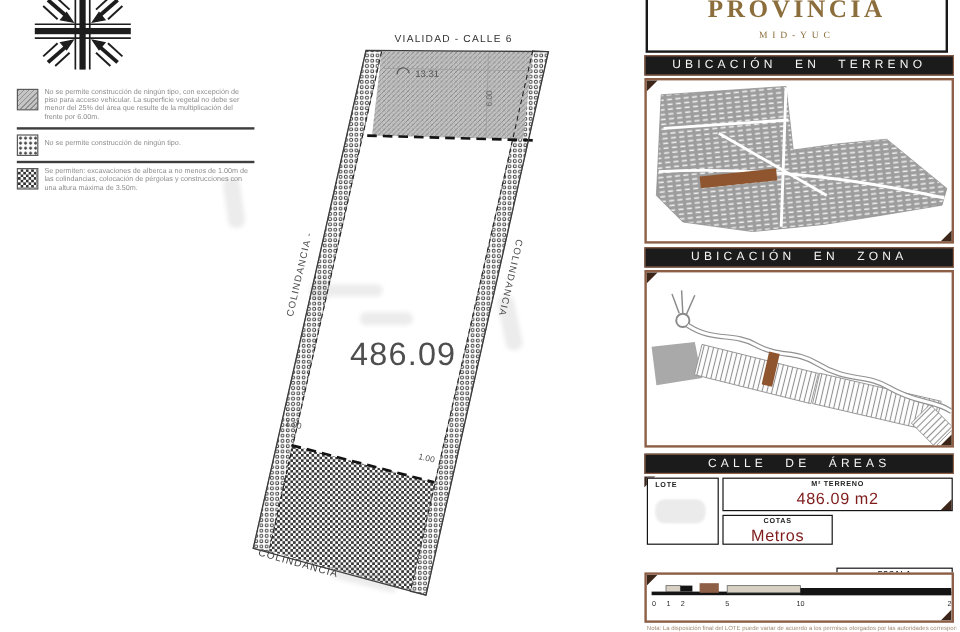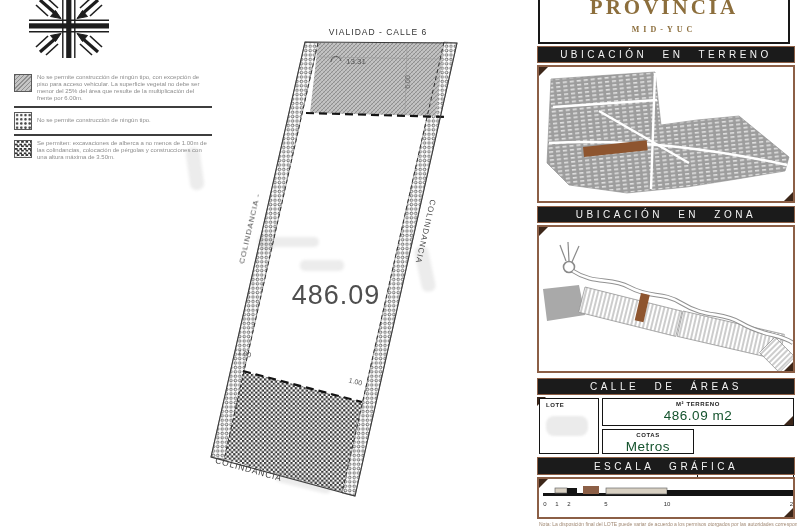--- a/index.html
+++ b/index.html
@@ -17,32 +17,32 @@
   .swatch{width:18px;height:18px;flex:0 0 18px;border:1px solid #5a5a5a;box-sizing:border-box;margin-right:5px;}
   .swatch.diag{background:repeating-linear-gradient(135deg,#8f8f8f 0 1px,#c5c5c5 1px 3px);}
   .swatch.dots{background-color:#fbfbfb;background-image:radial-gradient(circle,#4a4a4a 1px,transparent 1.4px);background-size:4.2px 4.2px;}
   .swatch.checker{background:repeating-conic-gradient(#333 0% 25%,#fff 0% 50%) 0 0/4.4px 4.4px;}
   .legend-text{font-size:6px;line-height:7px;color:#8d8d8d;width:172px;}
   .legend-div{border-top:2px solid #3e3e3e;width:198px;margin:4px 0;}
   
   #right-panel{position:absolute;left:537px;top:0;width:263px;height:402px;background:#fff;}
   #brand-box{position:absolute;left:1px;top:-26px;width:252px;height:70px;border:2px solid #181818;box-sizing:border-box;background:#fff;text-align:center;}
   .brand-name{font-family:"Liberation Serif",serif;font-weight:bold;font-size:21px;letter-spacing:3px;color:#8c6e3c;margin-top:19px;}
-  .brand-sub{font-family:"Liberation Serif",serif;font-size:8px;letter-spacing:4px;color:#8c6e3c;margin-top:5px;font-weight:bold;}
+  .brand-sub{font-family:"Liberation Serif",serif;font-size:8px;letter-spacing:4px;color:#8c6e3c;margin-top:5px;}
   .tbar{position:absolute;left:0;width:258px;height:17px;background:#1b1b1b;border:1px solid #8c5f46;
         color:#f4f4f4;font-size:10px;letter-spacing:3.5px;word-spacing:9px;
         display:flex;align-items:center;justify-content:center;box-sizing:border-box;white-space:nowrap;}
   .frame{position:absolute;left:0;width:258px;background:#fff;border:2px solid #8c5f46;box-sizing:border-box;}
   .ctl{position:absolute;top:0;left:0;width:0;height:0;border-top:9px solid #3c2619;border-right:9px solid transparent;}
   .cbr{position:absolute;bottom:0;right:0;width:0;height:0;border-bottom:9px solid #3c2619;border-left:9px solid transparent;}
   
   #areas-table{position:absolute;left:0;top:397px;width:258px;height:60px;}
   .cell{position:absolute;border:1.4px solid #141414;background:#fff;box-sizing:border-box;text-align:center;}
   .cell-h{font-size:6px;font-weight:bold;color:#222;letter-spacing:.6px;margin-top:2px;}
-  .cell-v{font-size:13.5px;color:#14532d;letter-spacing:.5px;margin-top:1px;}
+  .cell-v{font-size:13.5px;color:#7f1d1d;letter-spacing:.5px;margin-top:1px;}
   #lote-cell{left:2px;top:1px;width:60px;height:56px;text-align:left;}
   #lote-cell .cell-h{margin:3px 0 0 6px;}
   #lote-blur{width:42px;height:20px;background:#ebebeb;border-radius:8px;margin:8px 0 0 6px;filter:blur(1px);}
   #terreno-cell{left:65px;top:1px;width:192px;height:28px;}
   #cotas-cell{left:65px;top:32px;width:92px;height:25px;}
   #escala-cell{left:160px;top:32px;width:97px;height:25px;margin-top:44px;}
   
   #scale-panel{top:477px;height:42px;overflow:hidden;}
   .tick{position:absolute;top:22px;font-size:6px;color:#2e2e2e;transform:translateX(-50%);}
   #note-line{position:absolute;left:2px;top:521px;width:258px;height:6px;overflow:hidden;
@@ -233,21 +233,20 @@
       <div class="cell-h">COTAS</div>
       <div class="cell-v">Metros</div>
     </div>
     <div class="cell" id="escala-cell">
       <span class="cbr"></span>
       <div class="cell-h">ESCALA</div>
       <div class="cell-v">1:250</div>
     </div>
   </div>
 
-  <div class="tbar" style="top:457px;height:18px">ESCALA GRÁFICA</div>
 
   <div class="frame" id="scale-panel">
     <span class="ctl"></span>
     <span class="cbr"></span>
     <svg width="254" height="20" viewBox="0 0 254 20" style="position:absolute;left:0;top:2px;">
       <rect x="4" y="12" width="250" height="3" fill="#141414"></rect>
       <rect x="16" y="7" width="12" height="5" fill="#d8d0c2" stroke="#6b6b6b" stroke-width="0.7"></rect>
       <rect x="28" y="7" width="10" height="5" fill="#141414"></rect>
       <rect x="44" y="5" width="16" height="8" fill="#8c5f46"></rect>
       <rect x="67" y="7" width="61" height="6" fill="#d8d0c2" stroke="#6b6b6b" stroke-width="0.7"></rect>

